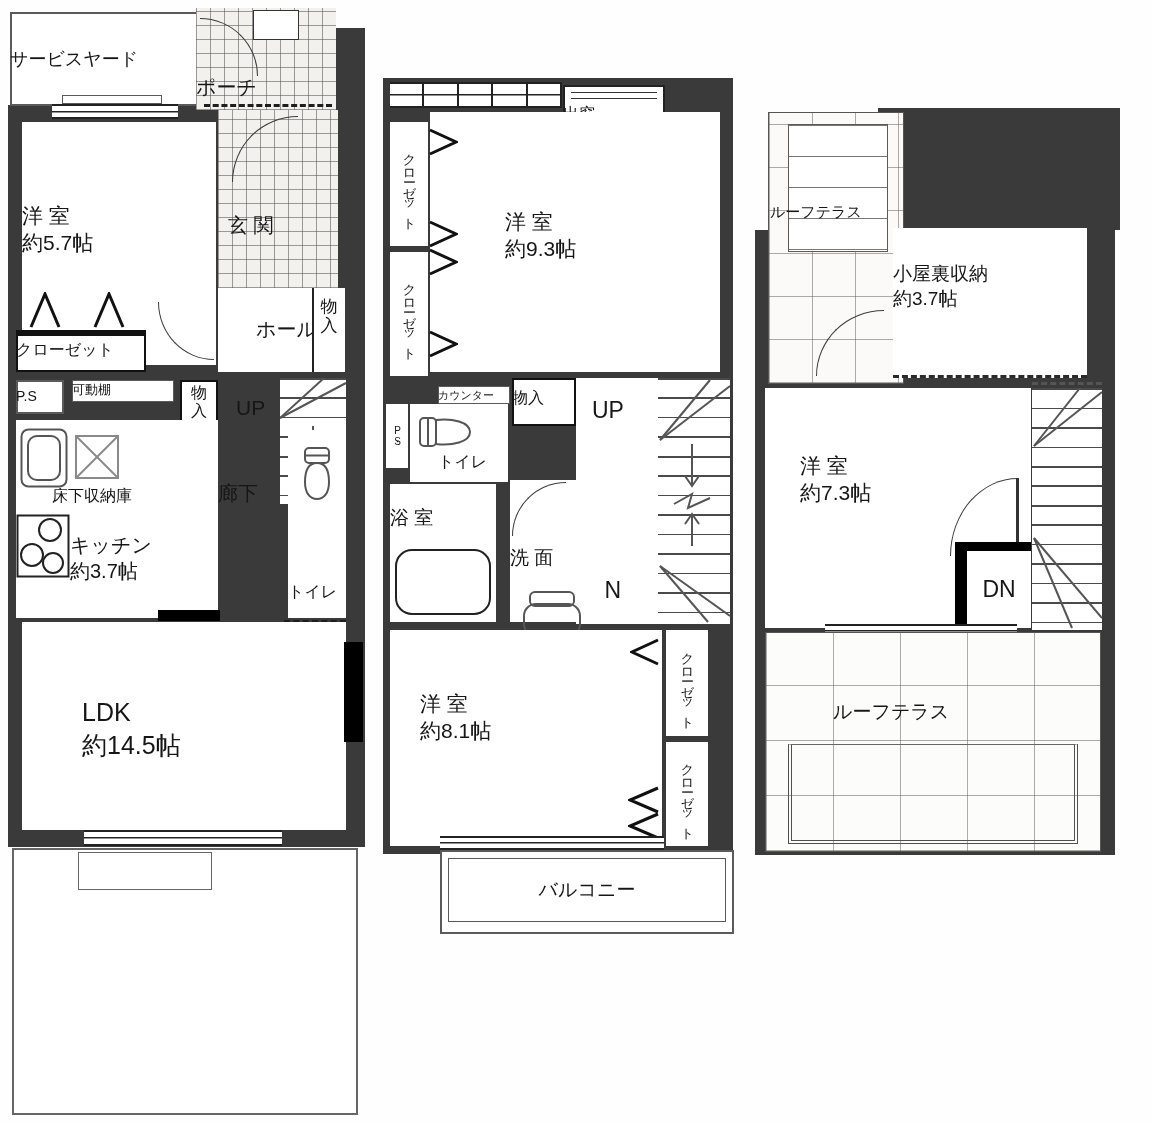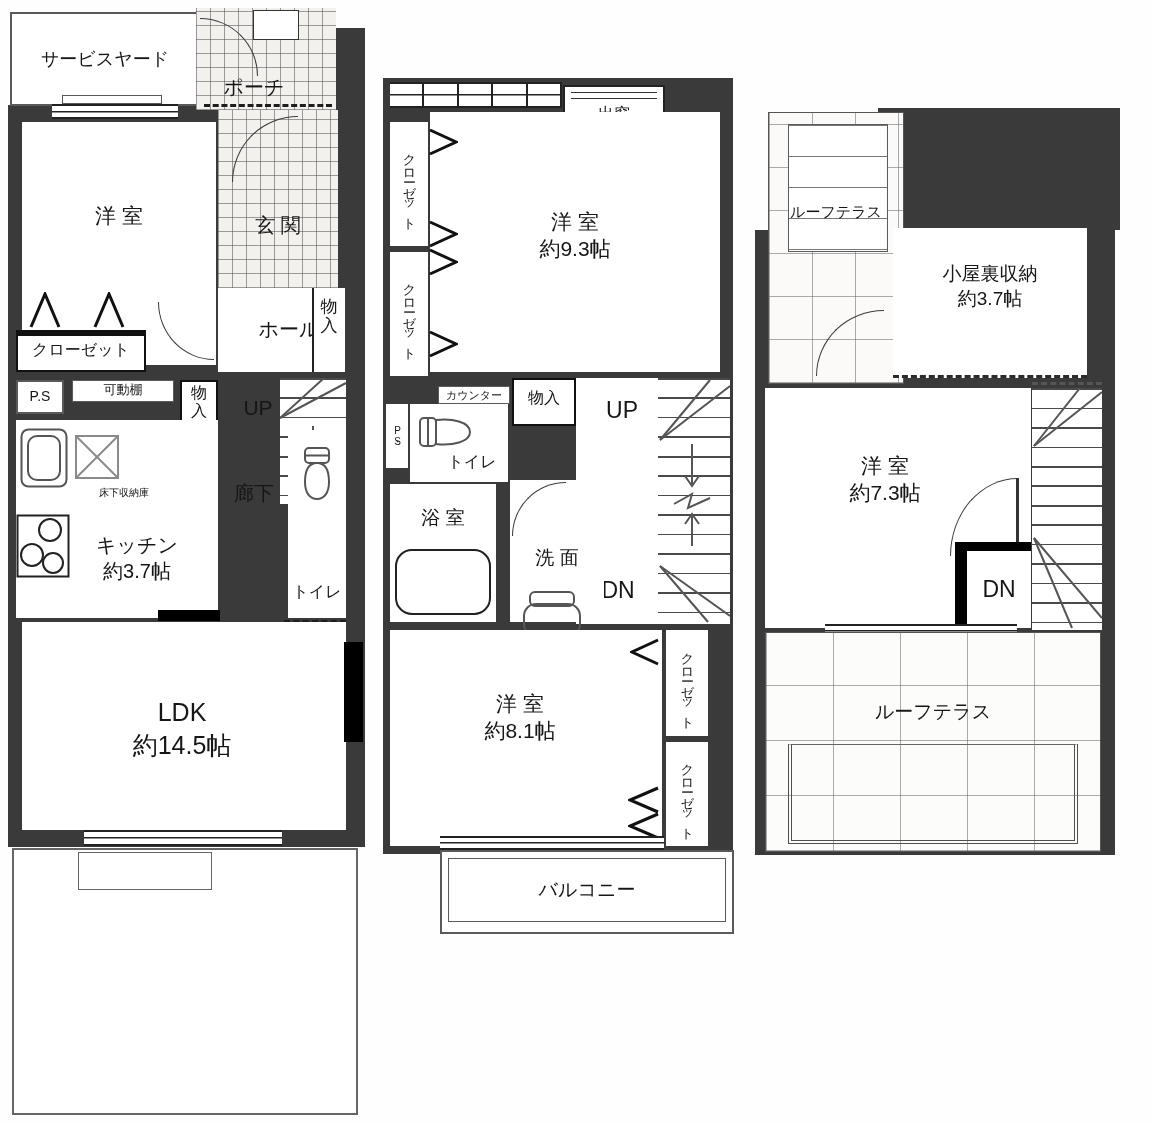--- a/index.html
+++ b/index.html
@@ -8,21 +8,21 @@
     position: relative; width: 1152px; height: 1123px;
     background: #fefefe; overflow: hidden;
     font-family: "Liberation Sans", "DejaVu Sans", sans-serif;
     color: #161616;
   }
   .plan div, .plan svg { position: absolute; }
   .wall { background: #3a3a3a; }
   .wallb { background: #000; }
   .room { background: #ffffff; }
   .outline { background: #ffffff; border: 2px solid #5a5a5a; }
-  .lbl { text-align: center; line-height: 1.3; white-space: nowrap; }
+  .lbl { text-align: left; line-height: 1.3; white-space: nowrap; }
   .lbl span { display: block; }
   .vlbl { writing-mode: vertical-rl; text-orientation: upright; letter-spacing: 1px; }
   .flex { display: flex; align-items: center; justify-content: center; }
   .tile {
     background-color: #f3f1ee;
     background-image:
       repeating-linear-gradient(0deg, rgba(80,80,80,.55) 0 1px, transparent 1px 14px),
       repeating-linear-gradient(90deg, rgba(80,80,80,.55) 0 1px, transparent 1px 14px);
   }
   .tile-md {
@@ -75,20 +75,21 @@
   <div class="dash" style="left:204px;top:104px;width:128px;"></div>
 
   <div class="tile" style="left:218px;top:110px;width:120px;height:262px;"></div>
   <div class="arc tl" style="left:232px;top:116px;width:66px;height:66px;"></div>
   <div class="lbl" style="left:228px;top:212px;width:100px;font-size:20px;">玄 関</div>
 
   <div class="room" style="left:22px;top:122px;width:194px;height:243px;"></div>
   <div class="win" style="left:52px;top:104px;width:126px;height:15px;"></div>
   <div class="lbl" style="left:22px;top:202px;width:194px;font-size:21px;">
     <span>洋 室</span>
+    <span>約5.7帖</span>
   </div>
   <div class="arc bl" style="left:158px;top:302px;width:56px;height:58px;"></div>
 
   <div class="room" style="left:16px;top:330px;width:130px;height:42px;border:2px solid #111;border-top-width:6px;"></div>
   <div class="lbl" style="left:16px;top:340px;width:130px;font-size:16px;">クローゼット</div>
   <svg class="icon blk" style="left:28px;top:292px;" width="34" height="36" viewBox="0 0 34 36">
       <polyline points="3,35 17,2 31,35"></polyline>
     </svg>
   <svg class="icon blk" style="left:92px;top:292px;" width="34" height="36" viewBox="0 0 34 36">
       <polyline points="3,35 17,2 31,35"></polyline>
@@ -124,21 +125,21 @@
       <rect x="2" y="2" width="42" height="42"></rect>
       <line x1="2" y1="2" x2="44" y2="44"></line>
       <line x1="44" y1="2" x2="2" y2="44"></line>
     </svg>
   <svg class="icon dark" style="left:16px;top:514px;" width="54" height="64" viewBox="0 0 54 64">
       <rect x="1.5" y="1.5" width="51" height="61"></rect>
       <circle cx="34" cy="16" r="11"></circle>
       <circle cx="16" cy="41" r="11"></circle>
       <circle cx="37" cy="49" r="10"></circle>
     </svg>
-  <div class="lbl" style="left:66px;top:486px;width:116px;font-size:10px;">床下収納庫</div>
+  <div class="lbl" style="left:52px;top:486px;width:116px;font-size:16px;">床下収納庫</div>
   <div class="lbl" style="left:70px;top:532px;width:134px;font-size:20px;">
     <span>キッチン</span>
     <span>約3.7帖</span>
   </div>
 
   <div class="lbl" style="left:218px;top:480px;width:72px;font-size:20px;">廊下</div>
 
   <div class="room" style="left:288px;top:430px;width:58px;height:188px;"></div>
   <svg class="icon" style="left:299px;top:446px;" width="36" height="56" viewBox="0 0 36 56" stroke-width="1.8">
       <rect x="6" y="2" width="24" height="15" rx="4"></rect>

